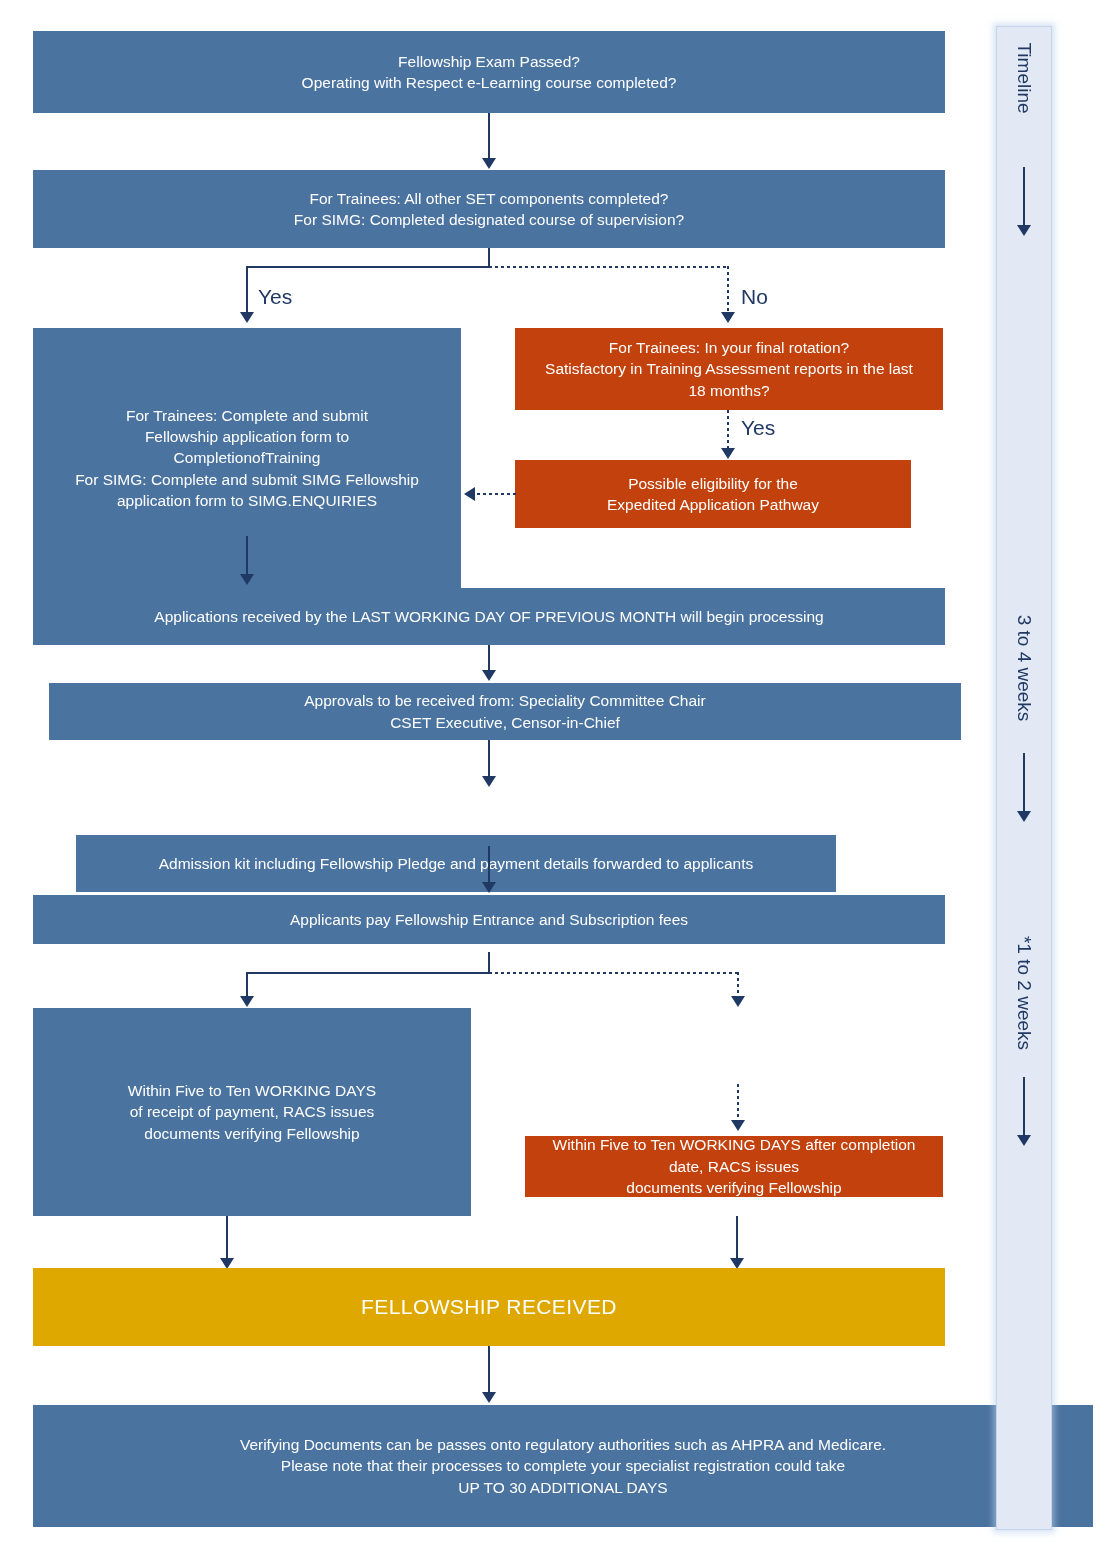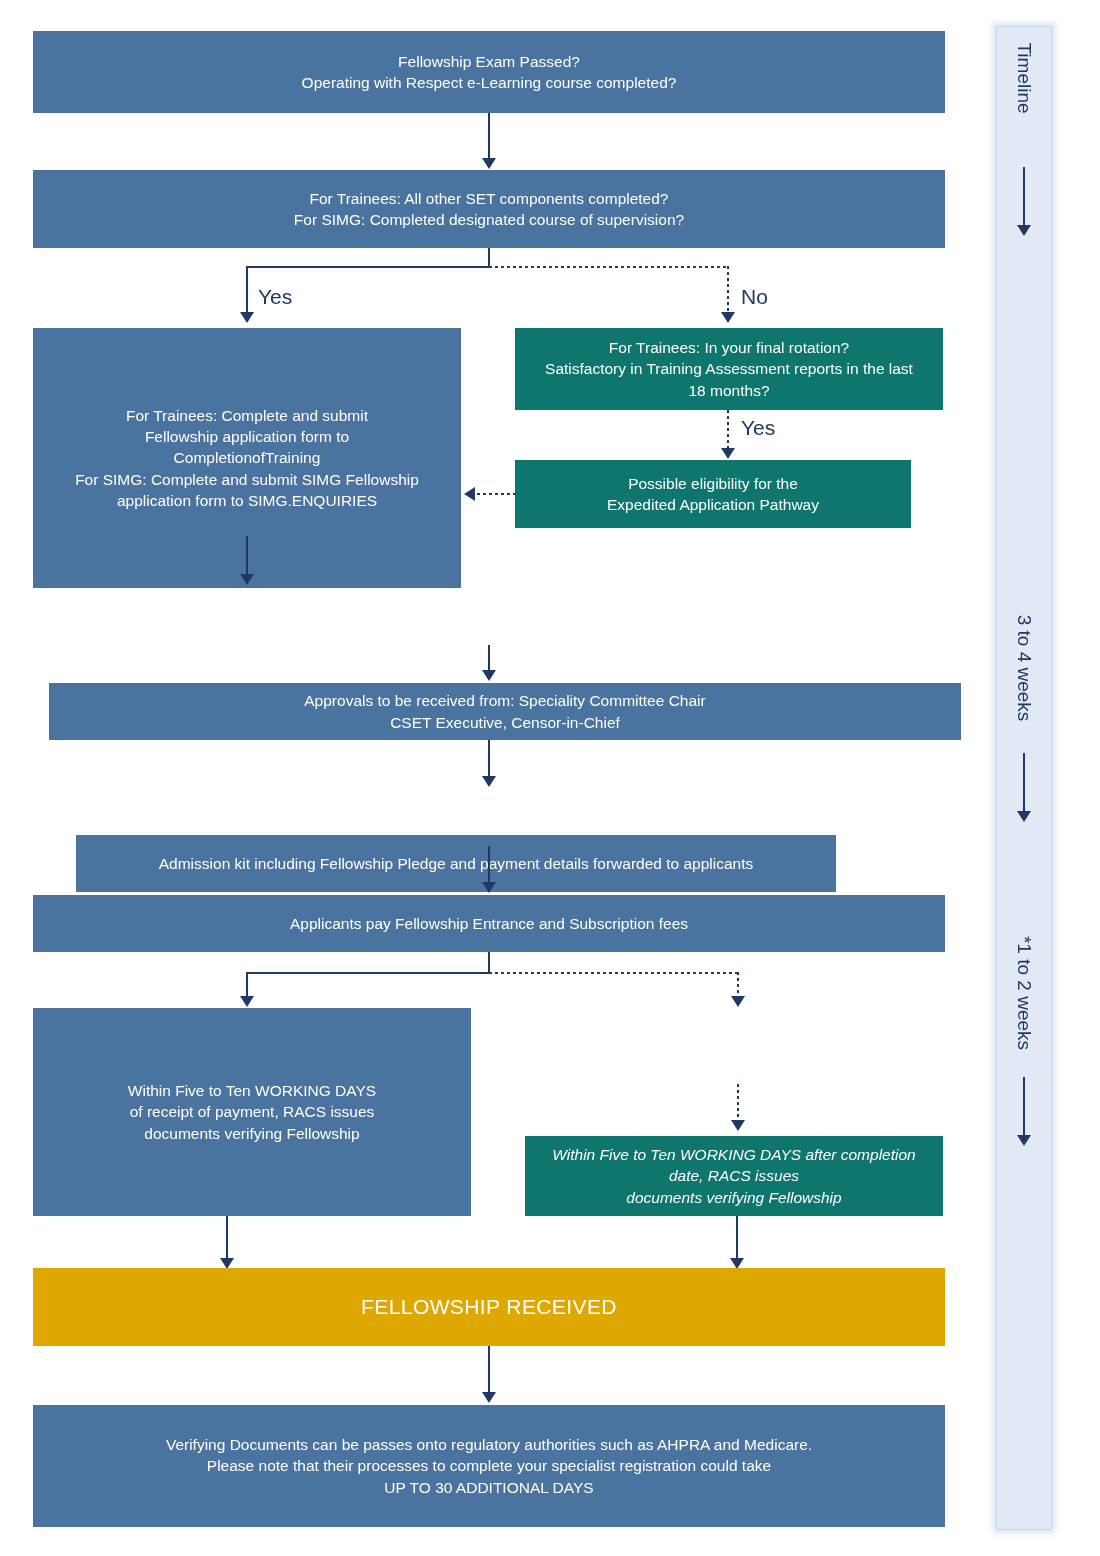--- a/index.html
+++ b/index.html
@@ -26,21 +26,21 @@
     align-items: center;
     justify-content: center;
     text-align: center;
     color: #ffffff;
     line-height: 1.38;
     padding: 20px 10px;
     white-space: pre-line;
     font-size: 15.5px;
   }
   .box.dark  { background: #4A739F; }
-  .box.light { background: #0f766e; }
+  .box.light { background: #c2410c; }
   .box.gold  { background: #DFA800; }
 
   .box.gold .boxtext {
     font-size: 21px;
     letter-spacing: .4px;
   }
   .boxtext { display: block; }
 
   
   .vline {
@@ -180,40 +180,43 @@
     <span class="boxtext">Possible eligibility for the
 Expedited Application Pathway</span>
   </div>
 
   <div class="hdot" style="left:477px; top:493px; width:40px; height:2px;"></div>
   <div class="arrowleft" style="left:464px; top:487px;"></div>
 
   <div class="vline" style="left:246px; top:536px; width:2px; height:42px;"></div>
   <div class="arrowdown" style="left:240px; top:574px;"></div>
 
+  <div class="box dark" style="left:33px; top:588px; width:912px; height:57px;">
+    <span class="boxtext">Applications received by the LAST WORKING DAY OF PREVIOUS MONTH will begin processing</span>
+  </div>
 
   <div class="vline" style="left:488px; top:645px; width:2px; height:28px;"></div>
   <div class="arrowdown" style="left:482px; top:670px;"></div>
 
   <div class="box dark" style="left:49px; top:683px; width:912px; height:57px;">
     <span class="boxtext">Approvals to be received from: Speciality Committee Chair
 CSET Executive, Censor-in-Chief</span>
   </div>
 
   <div class="vline" style="left:488px; top:740px; width:2px; height:40px;"></div>
   <div class="arrowdown" style="left:482px; top:776px;"></div>
 
   <div class="box dark" style="left:33px; top:835px; width:760px; height:57px;margin-left:43px;">
     <span class="boxtext">Admission kit including Fellowship Pledge and payment details forwarded to applicants</span>
   </div>
 
   <div class="vline" style="left:488px; top:846px; width:2px; height:40px;"></div>
   <div class="arrowdown" style="left:482px; top:882px;"></div>
 
-  <div class="box dark" style="left:33px; top:895px; width:912px; height:57px;">
+  <div class="box dark" style="left:33px; top:895px; width:912px; height:49px;">
     <span class="boxtext">Applicants pay Fellowship Entrance and Subscription fees</span>
   </div>
 
   <div class="vline" style="left:488px; top:952px; width:2px; height:22px;"></div>
 
   <div class="hline" style="left:246px; top:972px; width:244px; height:2px;"></div>
   <div class="vline" style="left:246px; top:972px; width:2px; height:28px;"></div>
   <div class="arrowdown" style="left:240px; top:996px;"></div>
 
   <div class="hdot" style="left:489px; top:972px; width:250px; height:2px;"></div>
@@ -223,40 +226,40 @@
   <div class="box dark" style="left:33px; top:1008px; width:438px; height:208px;">
     <span class="boxtext">Within Five to Ten WORKING DAYS
 of receipt of payment, RACS issues
 documents verifying Fellowship</span>
   </div>
 
 
   <div class="vdot" style="left:737px; top:1084px; width:2px; height:42px;"></div>
   <div class="arrowdown" style="left:731px; top:1120px;"></div>
 
-  <div class="box light" style="left:525px; top:1136px; width:418px; height:80px;font-style:italic;">
+  <div class="box light" style="left:525px; top:1136px; width:418px; height:61px;">
     <span class="boxtext">Within Five to Ten WORKING DAYS after completion
 date, RACS issues
 documents verifying Fellowship</span>
   </div>
 
   <div class="vline" style="left:226px; top:1216px; width:2px; height:46px;"></div>
   <div class="arrowdown" style="left:220px; top:1258px;"></div>
 
   <div class="vline" style="left:736px; top:1216px; width:2px; height:46px;"></div>
   <div class="arrowdown" style="left:730px; top:1258px;"></div>
 
   <div class="box gold" style="left:33px; top:1268px; width:912px; height:78px;">
     <span class="boxtext">FELLOWSHIP RECEIVED</span>
   </div>
 
   <div class="vline" style="left:488px; top:1346px; width:2px; height:50px;"></div>
   <div class="arrowdown" style="left:482px; top:1392px;"></div>
 
-  <div class="box dark" style="left:33px; top:1405px; width:912px; height:122px;">
+  <div class="box dark" style="left:33px; top:1405px; width:1060px; height:122px;">
     <span class="boxtext">Verifying Documents can be passes onto regulatory authorities such as AHPRA and Medicare.
 Please note that their processes to complete your specialist registration could take
 UP TO 30 ADDITIONAL DAYS</span>
   </div>
 
   <div id="timeline-rail">
     <div class="tl-label" style="top:40px;">Timeline</div>
     <div class="tl-arrow" style="top:140px; height:66px;"></div>
     <div class="tl-arrowhead" style="top:198px;"></div>
 

